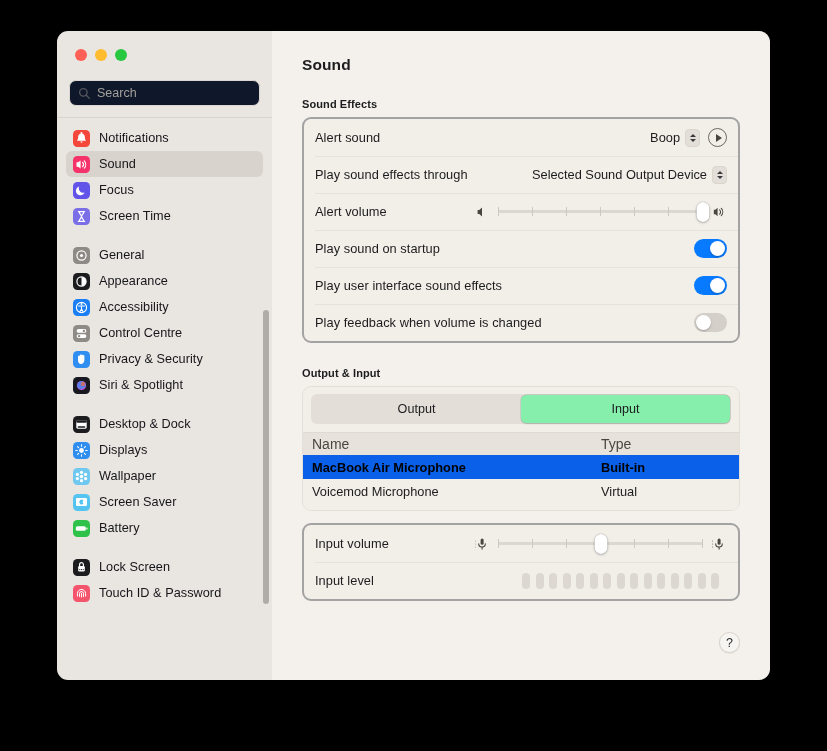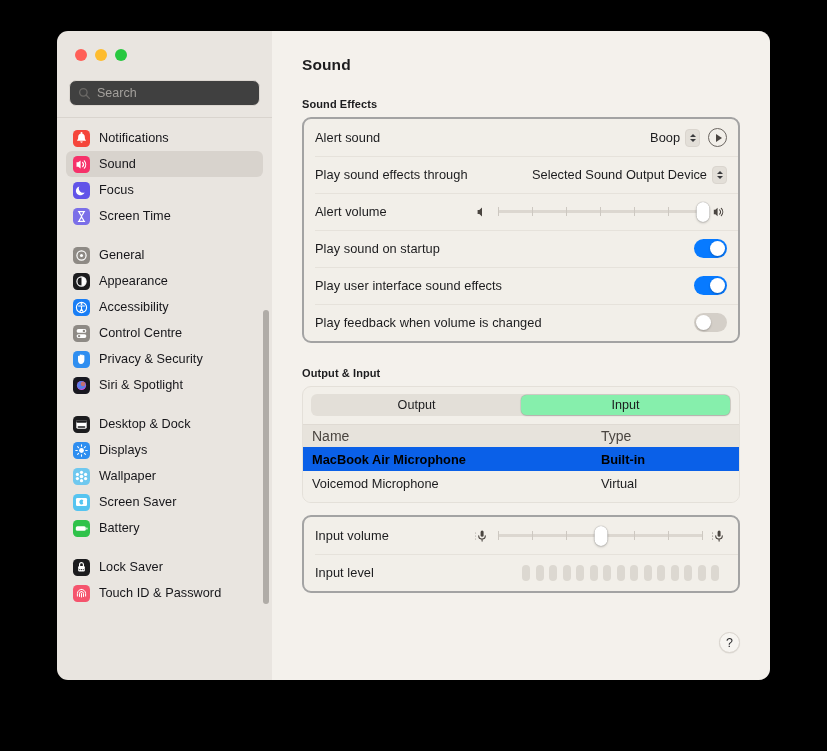--- a/index.html
+++ b/index.html
@@ -38,21 +38,21 @@
     align-items: flex-start;
   }
   .tl { width: 12px; height: 12px; border-radius: 50%; }
   .tl.red    { background: #ff5f57; }
   .tl.yellow { background: #febc2e; }
   .tl.green  { background: #28c840; }
 
   .search-wrap { padding: 5px 12px 11px 12px; }
   .search-box {
     height: 26px;
-    background: #404040;
+    background: #0f172a;
     border: 1px solid #dcd7d1;
     border-radius: 7px;
     display: flex;
     align-items: center;
     padding: 0 8px;
     gap: 6px;
   }
   .search-ico { width: 13px; height: 13px; flex: 0 0 13px; opacity: .55; }
   .search-text { font-size: 12.5px; color: #a3a09c; }
 
@@ -263,21 +263,21 @@
   
   .seg-card {
     background: #f2efe9;
     border: 1px solid #e4e0d9;
     border-radius: 9px;
     overflow: hidden;
   }
   .seg-pad { padding: 7px 8px 8px 8px; }
   .seg {
     display: flex;
-    height: 22px;
+    height: 30px;
     background: #e3dfd8;
     border-radius: 6px;
     padding: 1px;
   }
   .seg-item {
     flex: 1;
     display: flex;
     align-items: center;
     justify-content: center;
     font-size: 12.6px;
@@ -537,21 +537,21 @@
           <svg viewBox="0 0 17 17" width="17" height="17">
               <path d="M6.6 7V5.6a1.9 1.9 0 0 1 3.8 0V7" fill="none" stroke="#fff" stroke-width="1.2"></path>
               <rect x="5.2" y="7" width="6.6" height="5.4" rx="1.2" fill="#fff"></rect>
               <g fill="#1c1c1e">
                 <circle cx="6.8" cy="10.6" r=".6"></circle>
                 <circle cx="8.5" cy="10.6" r=".6"></circle>
                 <circle cx="10.2" cy="10.6" r=".6"></circle>
               </g>
             </svg>
         </span>
-        <span class="nav-label">Lock Saver</span>
+        <span class="nav-label">Lock Screen</span>
       </div>
 
       <div class="nav-item">
         <span class="icon-sq" style="background:#f5546d">
           <svg viewBox="0 0 17 17" width="17" height="17">
               <g fill="none" stroke="#fff" stroke-width="1" stroke-linecap="round">
                 <path d="M8.5 4.4a4.1 4.1 0 0 0-4.1 4.1v2.6"></path>
                 <path d="M8.5 4.4a4.1 4.1 0 0 1 4.1 4.1v2.6"></path>
                 <path d="M8.5 6.5a2 2 0 0 0-2 2v3"></path>
                 <path d="M8.5 6.5a2 2 0 0 1 2 2v3"></path>

